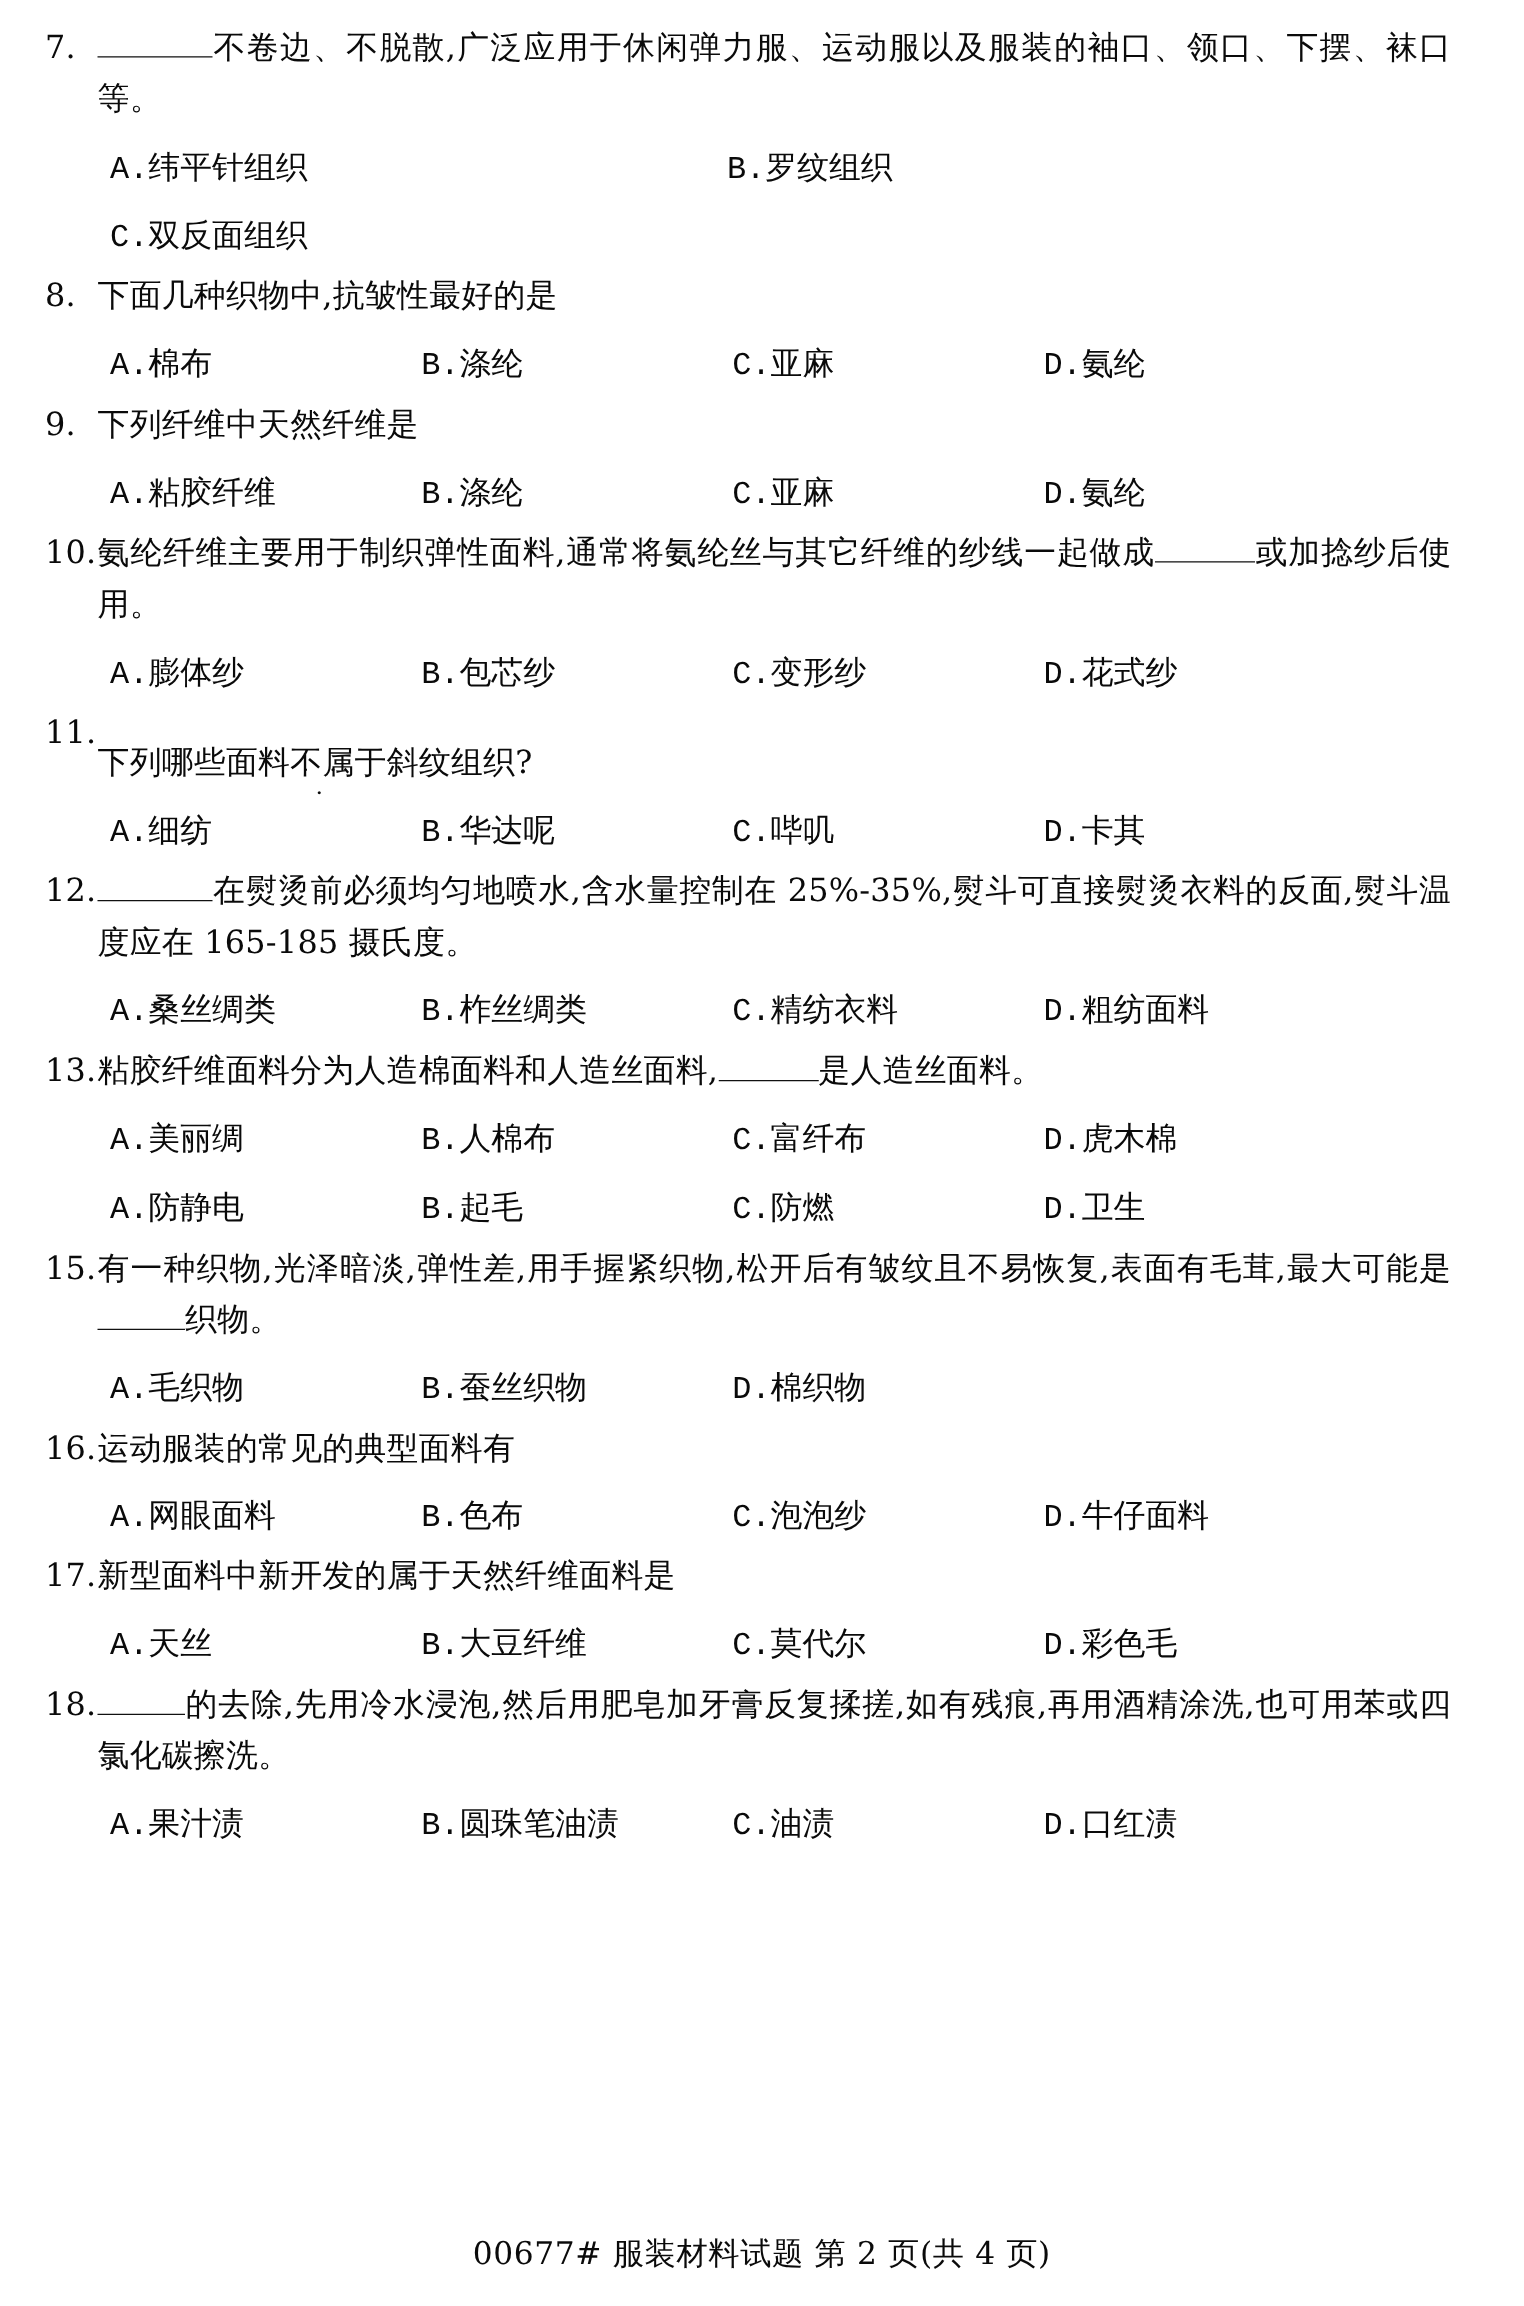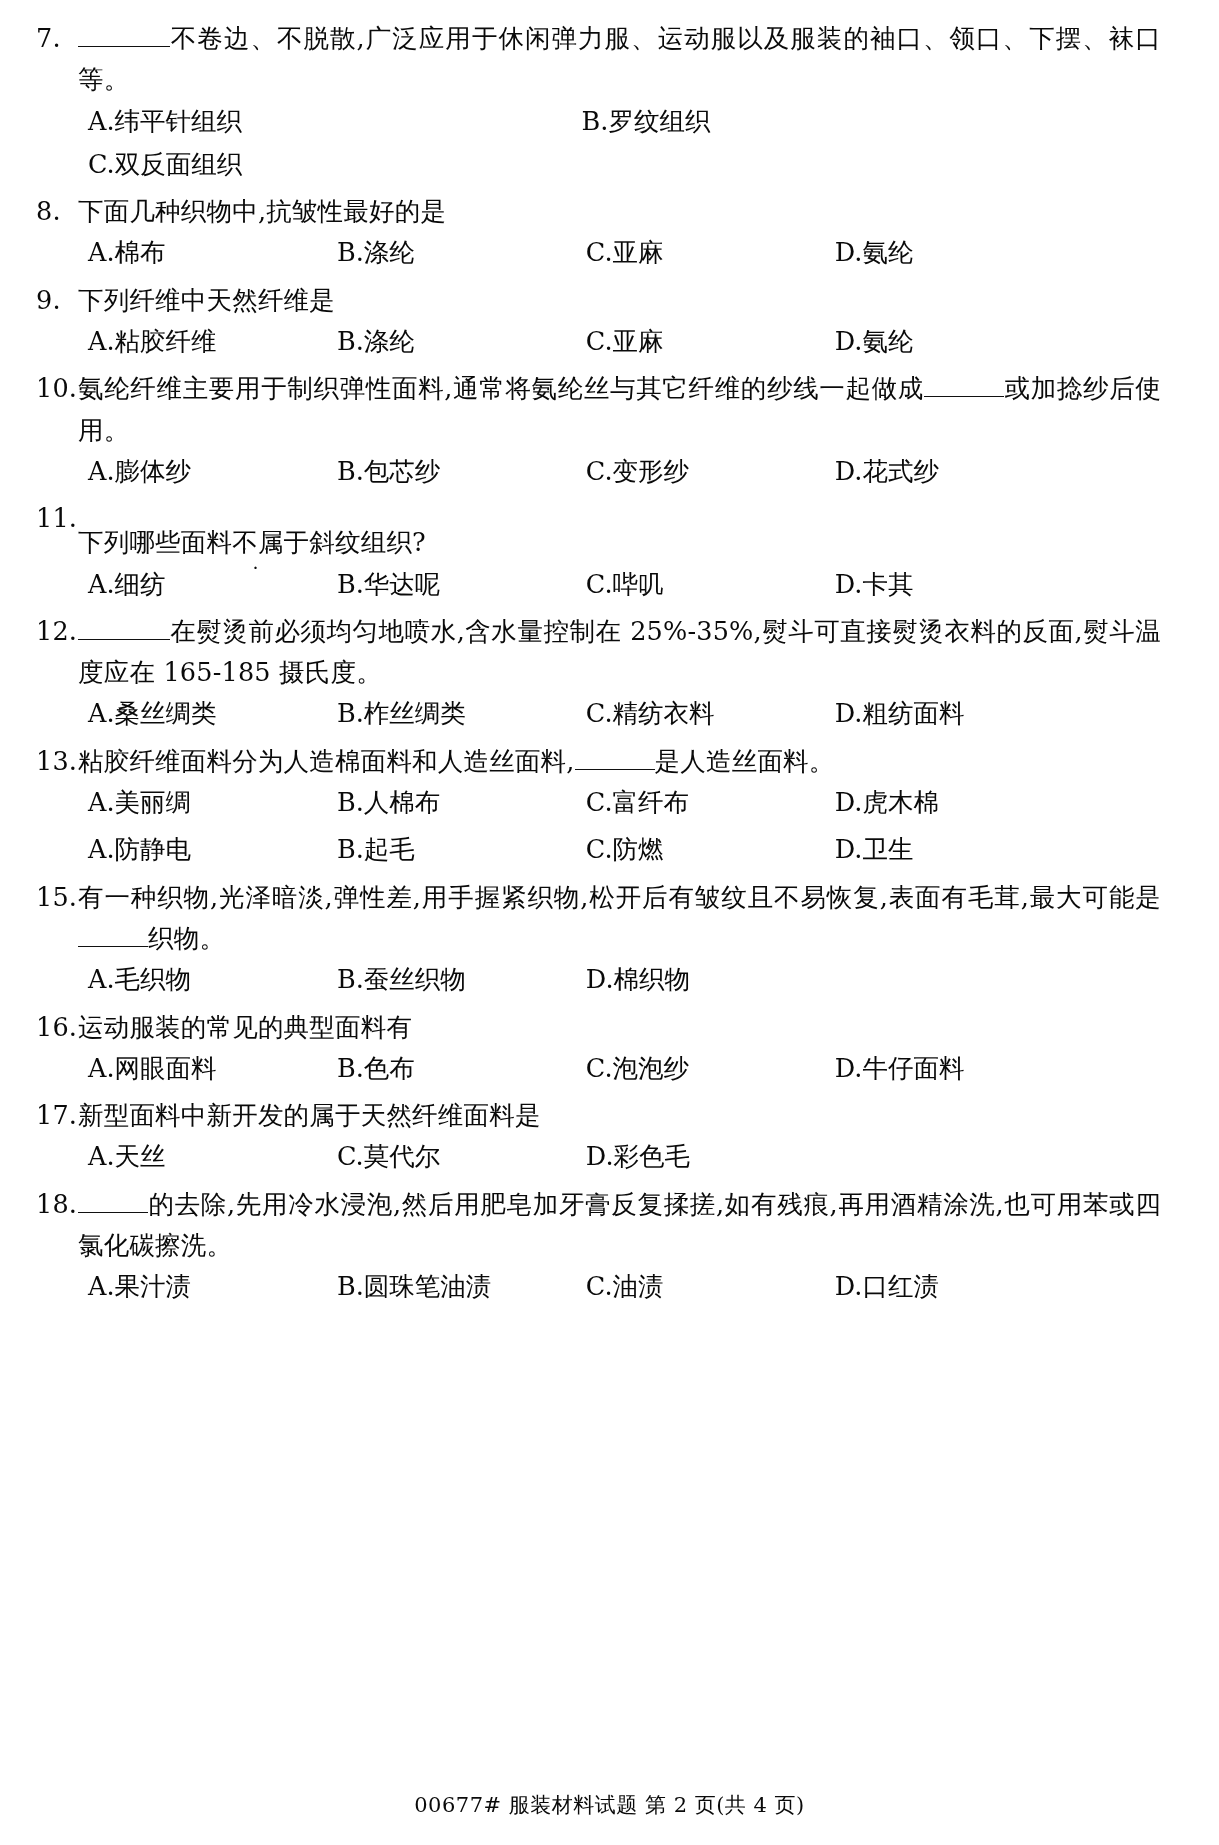--- a/index.html
+++ b/index.html
@@ -65,36 +65,37 @@
     font-size: 19px;
     letter-spacing: 5px;
     line-height: 1;
   }
 
   .opts {
     display: flex;
     font-size: 25.5px;
     line-height: 1.62;
     padding-left: 52px;
-    margin-top: 0;
+    margin-top: 14px;
     margin-bottom: 2px;
+    font-family: Liberation Mono, monospace;
   }
   .opts.cols4 > .opt { flex: 0 0 23.2%; }
   .opts.cols2 > .opt { flex: 0 0 46%; }
   .opt {
     white-space: nowrap;
   }
   .opt-label { }
   .footer {
     position: absolute;
     left: 0;
     right: 0;
     bottom: 26px;
     text-align: center;
-    font-size: 21px;
+    font-size: 25px;
     letter-spacing: 0.5px;
   }
 </style>
 </head>
 <body>
 
 <div class="page">
 
   <div class="q">
     <div class="q-stem">
@@ -222,20 +223,21 @@
     </div>
   </div>
 
   <div class="q">
     <div class="q-stem">
       <span class="q-num">17.</span>
       <span class="q-text">新型面料中新开发的属于天然纤维面料是</span>
     </div>
     <div class="opts cols4">
       <div class="opt"><span class="opt-label">A.</span><span>天丝</span></div>
+      <div class="opt"><span class="opt-label">B.</span><span>大豆纤维</span></div>
       <div class="opt"><span class="opt-label">C.</span><span>莫代尔</span></div>
       <div class="opt"><span class="opt-label">D.</span><span>彩色毛</span></div>
     </div>
   </div>
 
   <div class="q">
     <div class="q-stem">
       <span class="q-num">18.</span>
       <span class="q-text"><span class="blank w-short"></span><span>的去除,先用冷水浸泡,然后用肥皂加牙膏反复揉搓,如有残痕,再用酒精涂洗,也可用苯或四氯化碳擦洗。</span></span>
     </div>

